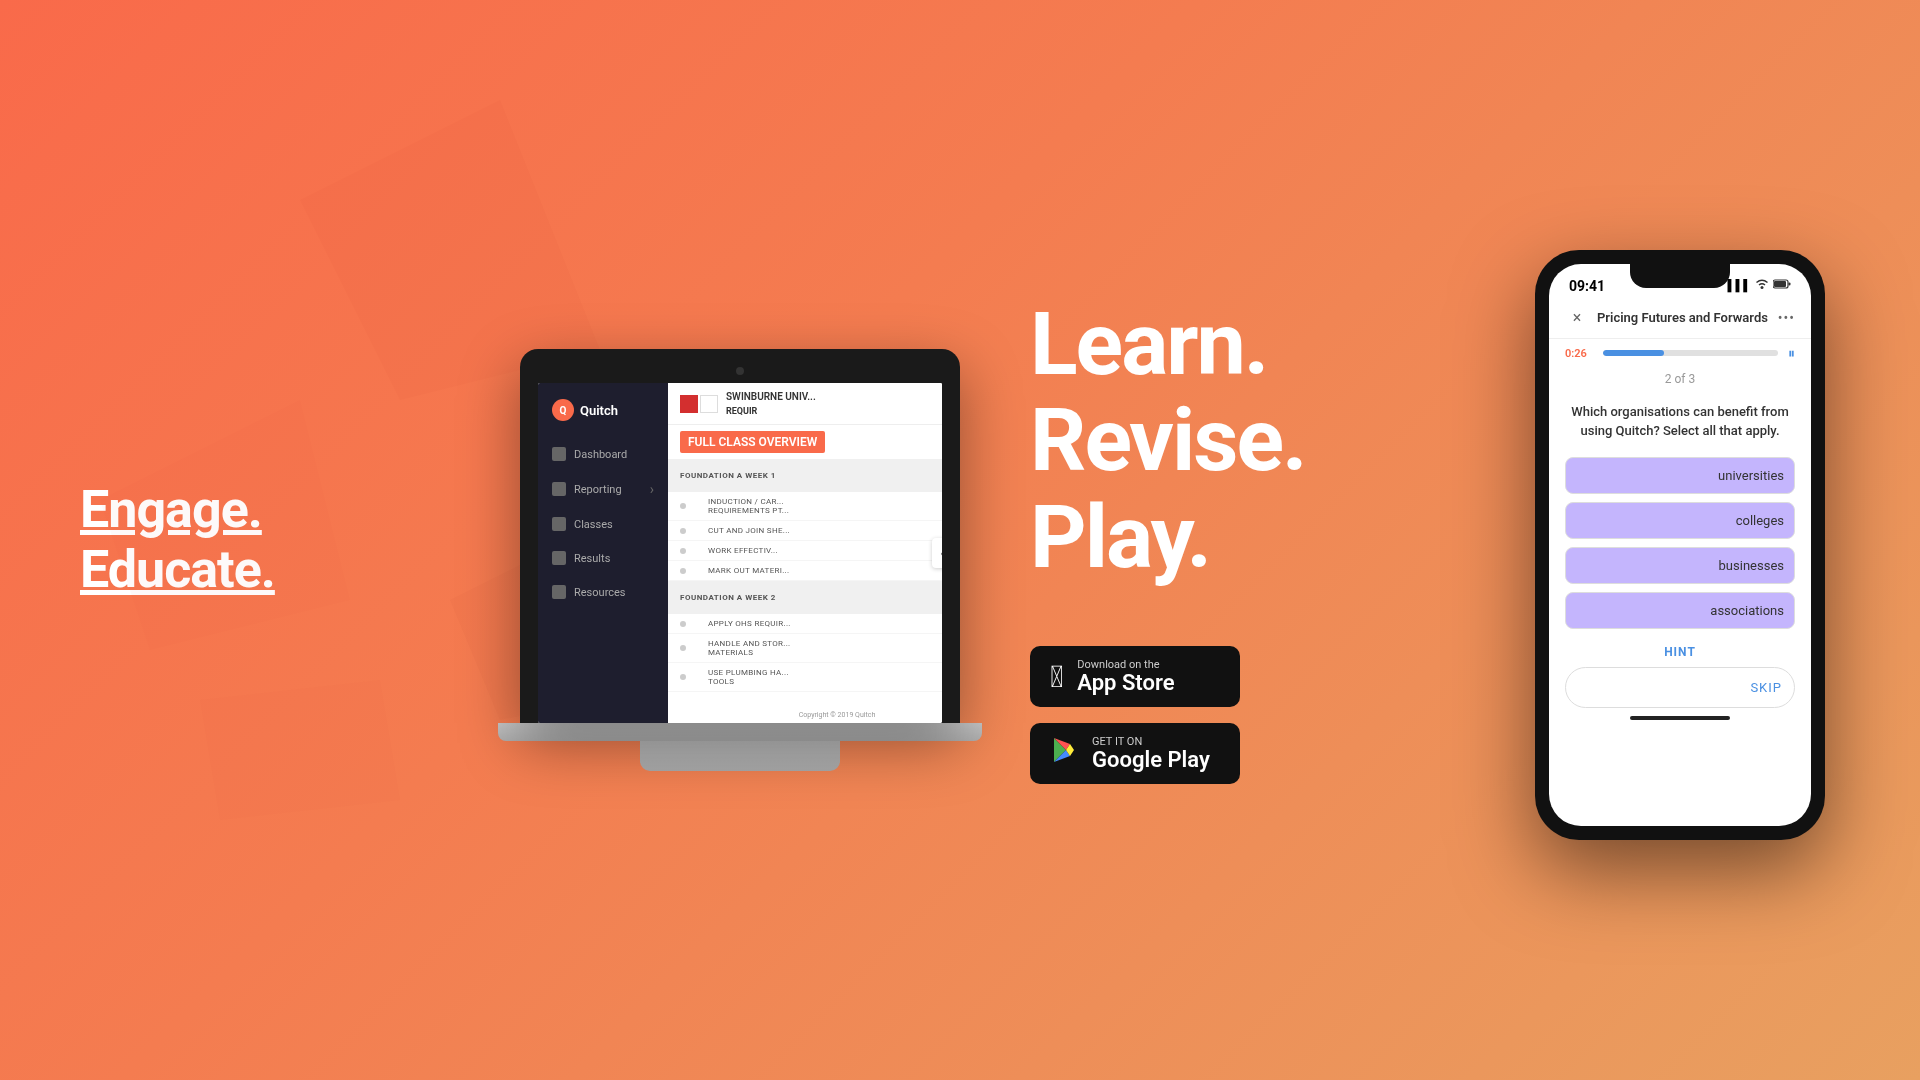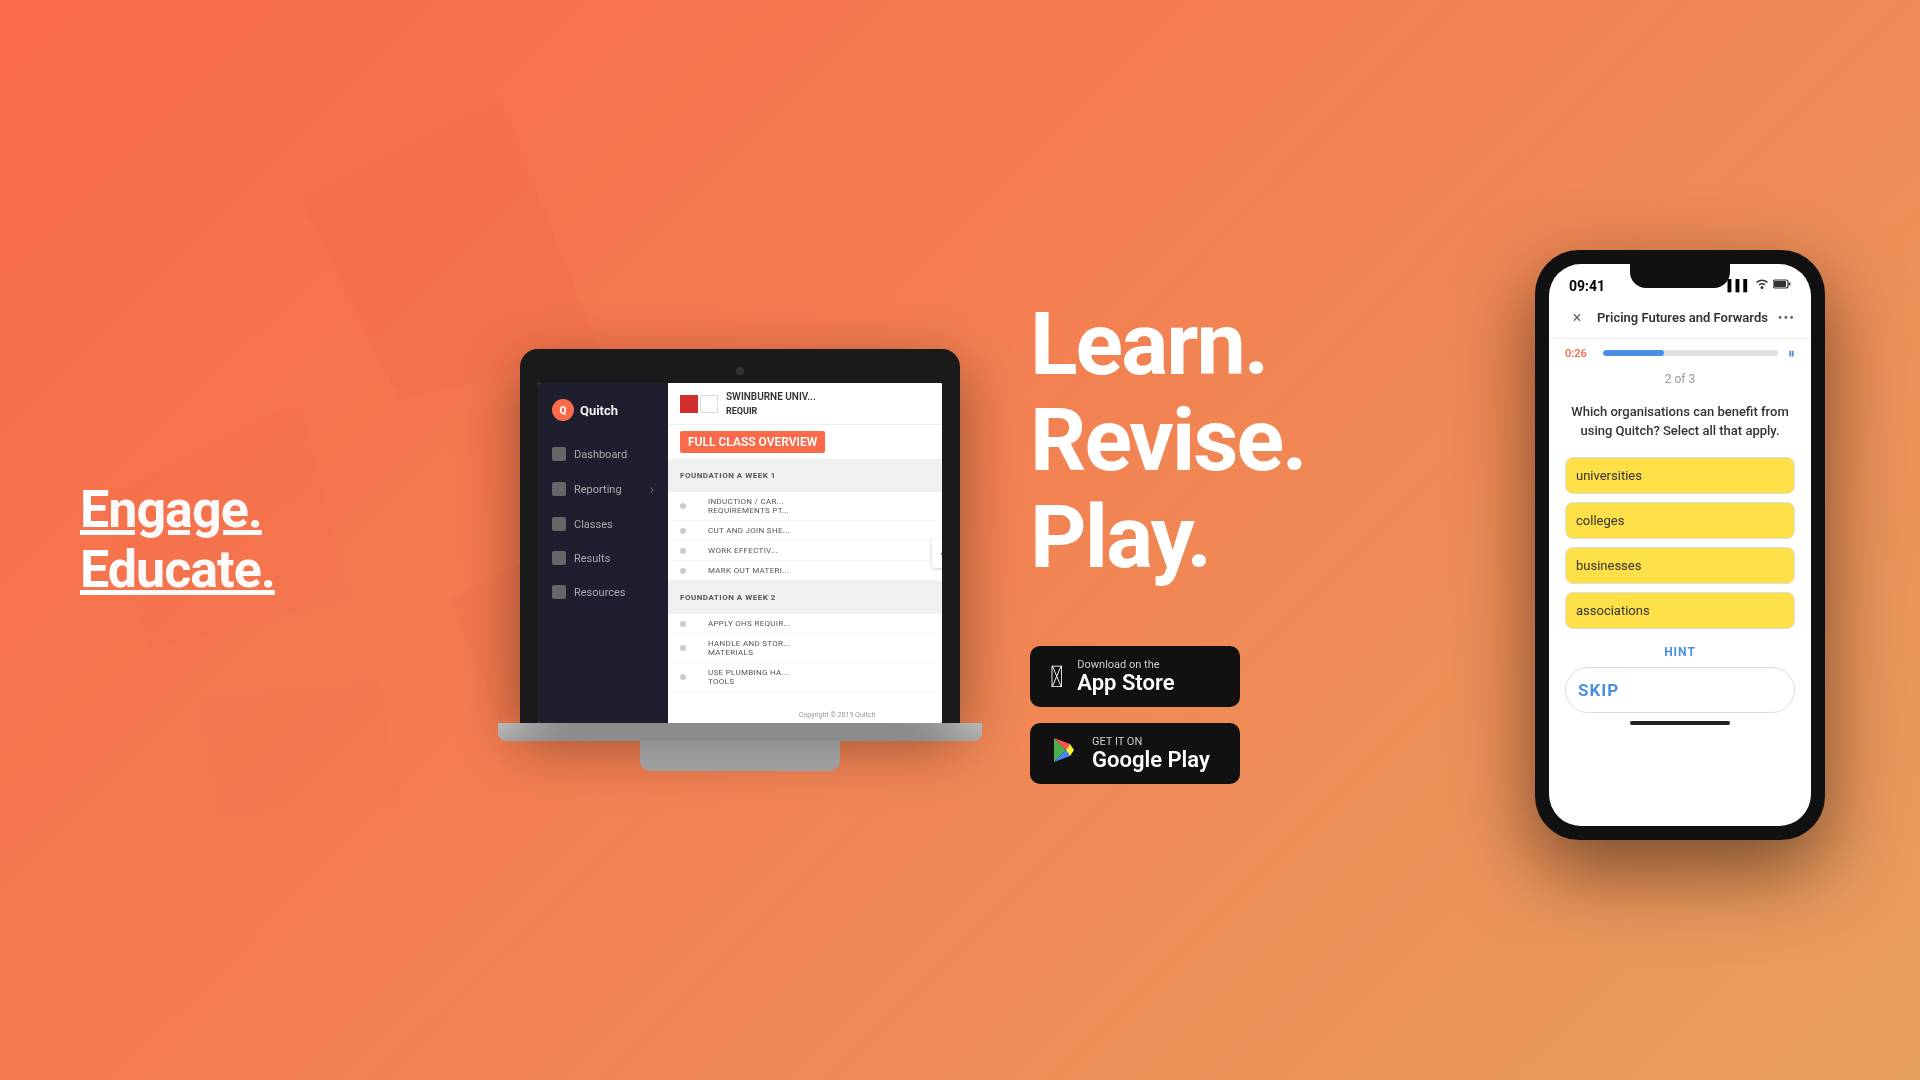--- a/index.html
+++ b/index.html
@@ -464,44 +464,44 @@
       display: flex;
       flex-direction: column;
       gap: 8px;
       padding: 0 16px;
     }
 
     .answer-option {
       border: 1.5px solid #ddd;
       border-radius: 8px;
       padding: 10px;
-      text-align: left;
+      text-align: right;
       font-size: 13px;
       color: #333;
       cursor: pointer;
-      background: #fde047;
+      background: #c4b5fd;
     }
 
     .phone-hint {
       text-align: center;
       font-size: 12px;
       font-weight: 700;
       color: #4a90e2;
       padding: 16px 0 8px;
       letter-spacing: 1px;
     }
 
     .phone-skip-btn {
       margin: 0 16px;
       border: 1.5px solid #ddd;
       border-radius: 25px;
       padding: 12px;
-      text-align: left;
-      font-size: 17px;
-      font-weight: 700;
+      text-align: right;
+      font-size: 13px;
+      font-weight: 400;
       color: #4a90e2;
       letter-spacing: 1px;
       cursor: pointer;
     }
 
     .phone-home-indicator {
       height: 20px;
       display: flex;
       align-items: center;
       justify-content: center;

